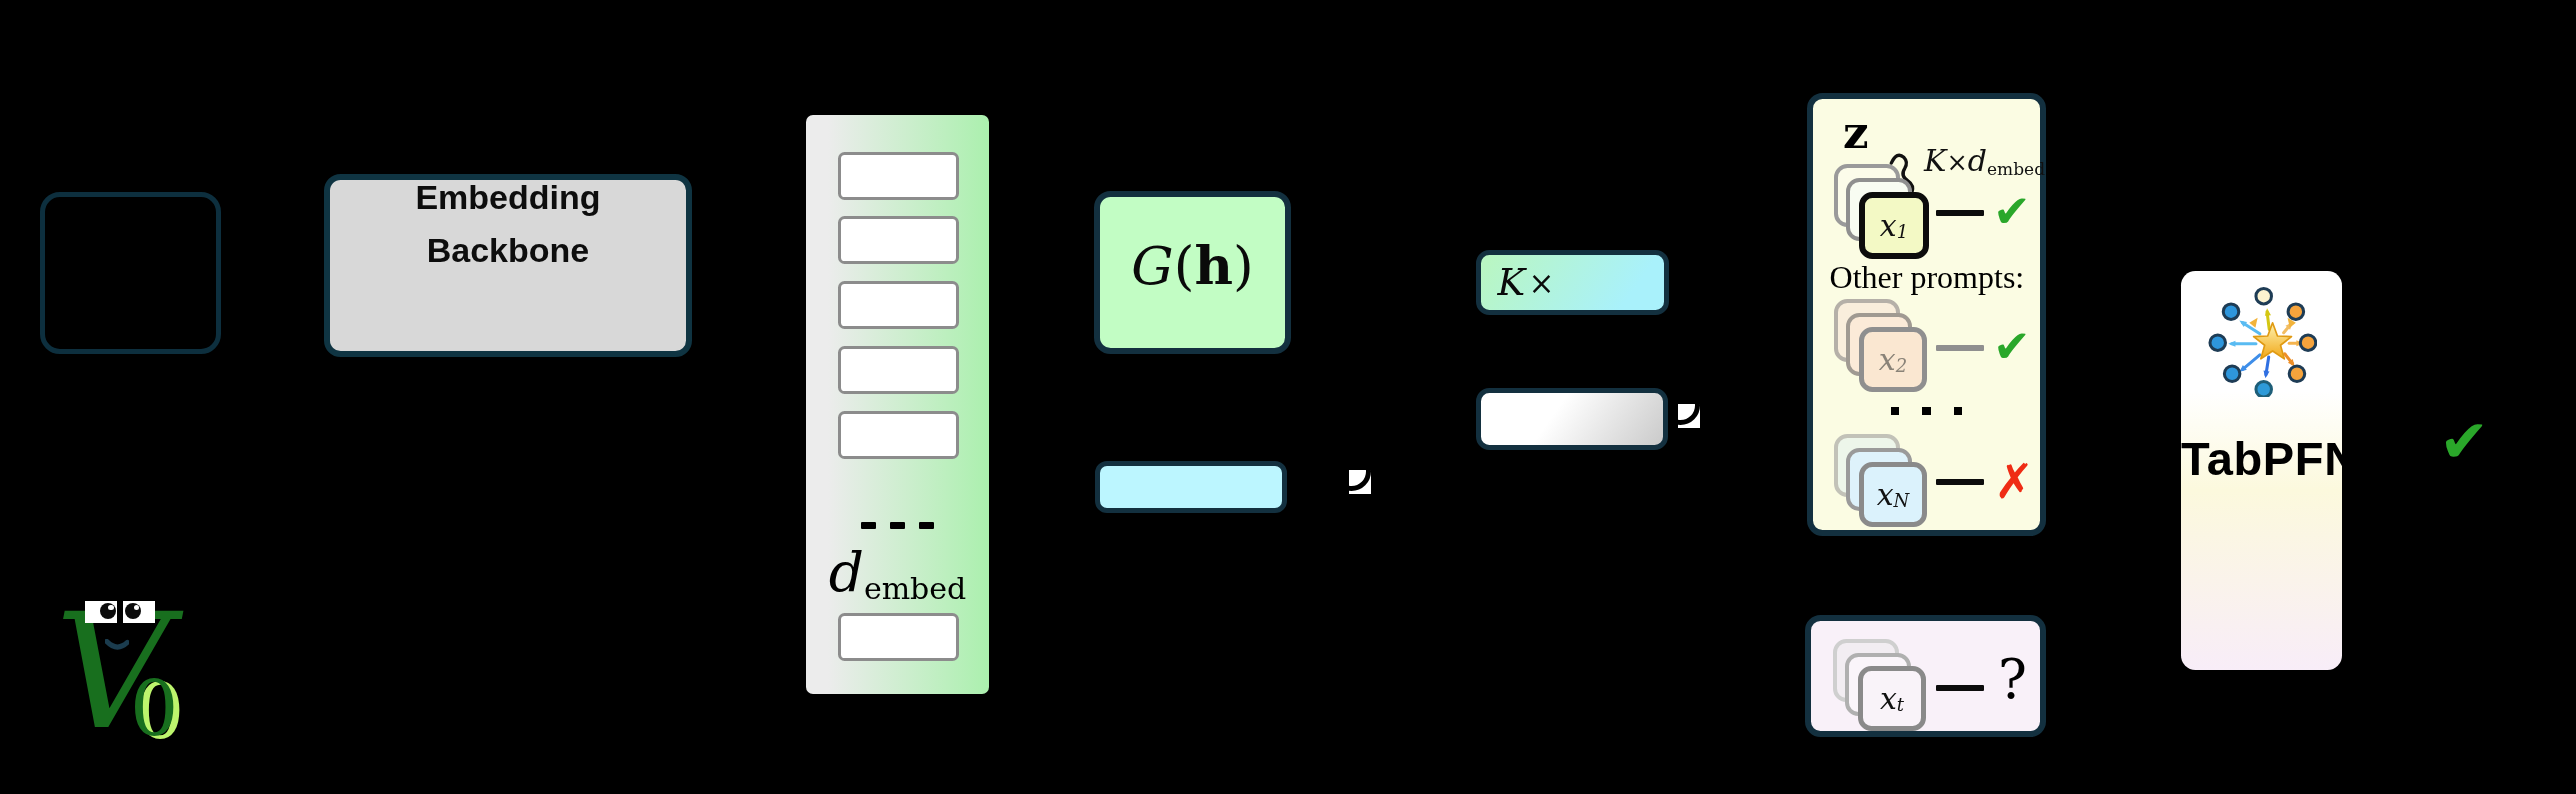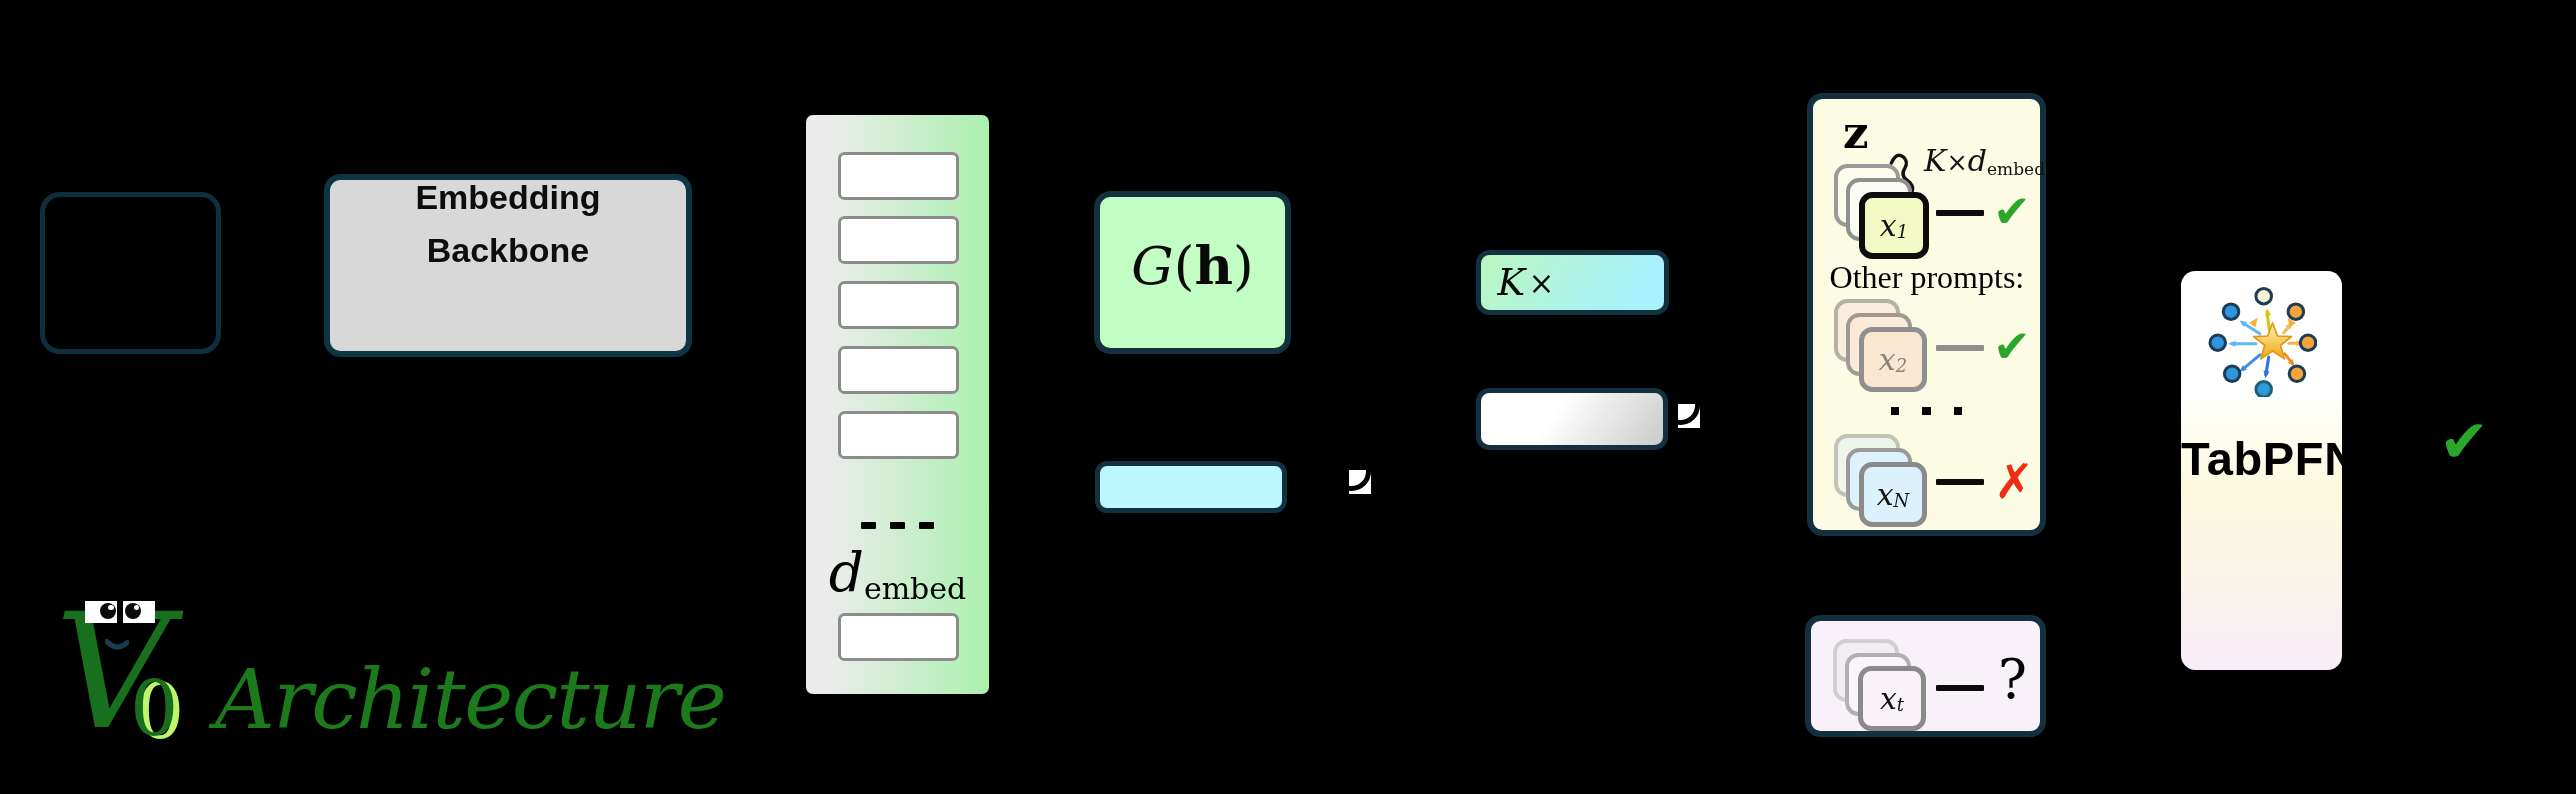--- a/index.html
+++ b/index.html
@@ -271,21 +271,20 @@
       <polygon points="78,88 93,79 89,97" fill="#f2b33a"></polygon>
       <polygon points="147,79 162,88 151,97" fill="#f2b33a"></polygon>
     </svg>
     <div class="tabpfn-label">TabPFN</div>
   </div>
 
   <div class="abs final-check">✔</div>
 
   <div class="abs v-char">V</div>
   <div class="abs zero-char">0</div>
-  <div class="abs arch-word">Architecture</div>
   <div class="abs eye eye-l">
     <div class="pupil">
         <div class="gleam"></div>
       </div>
   </div>
   <div class="abs eye eye-r">
     <div class="pupil">
         <div class="gleam"></div>
       </div>
   </div>

